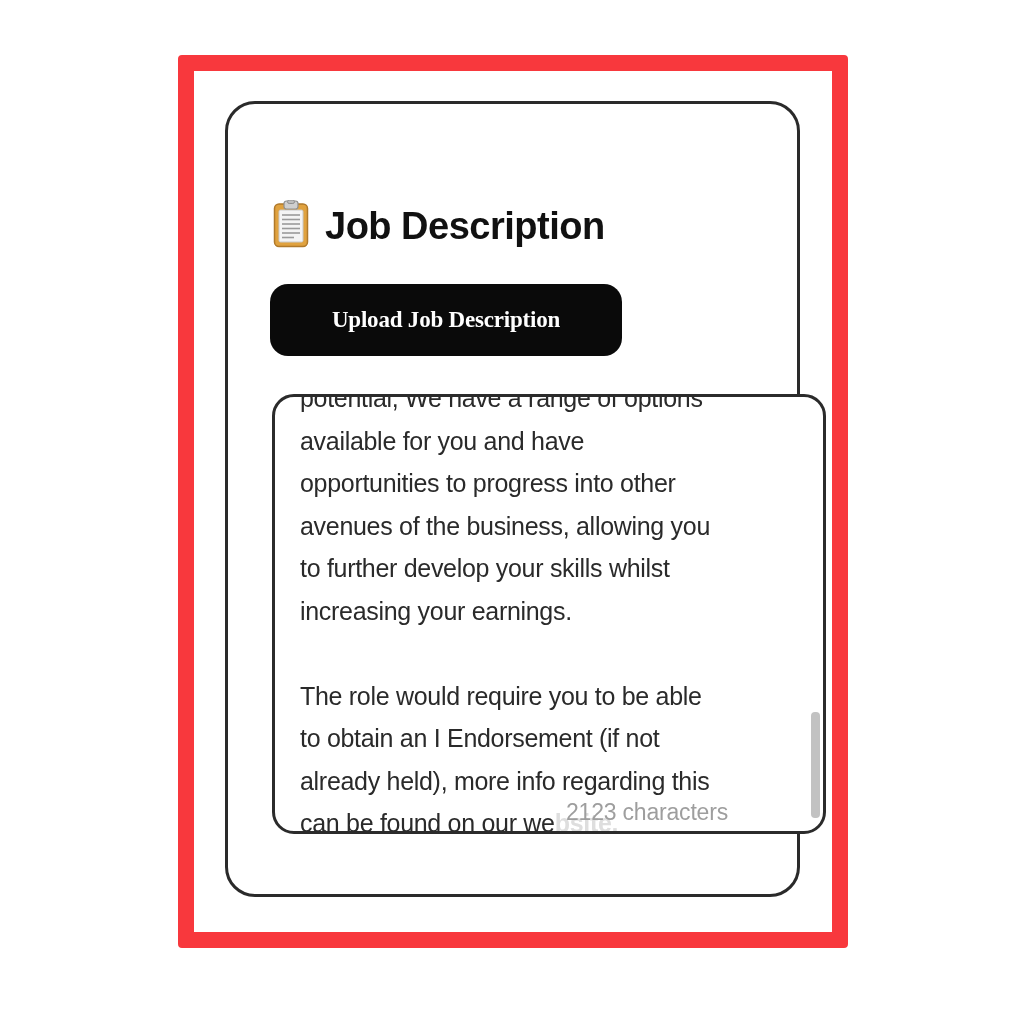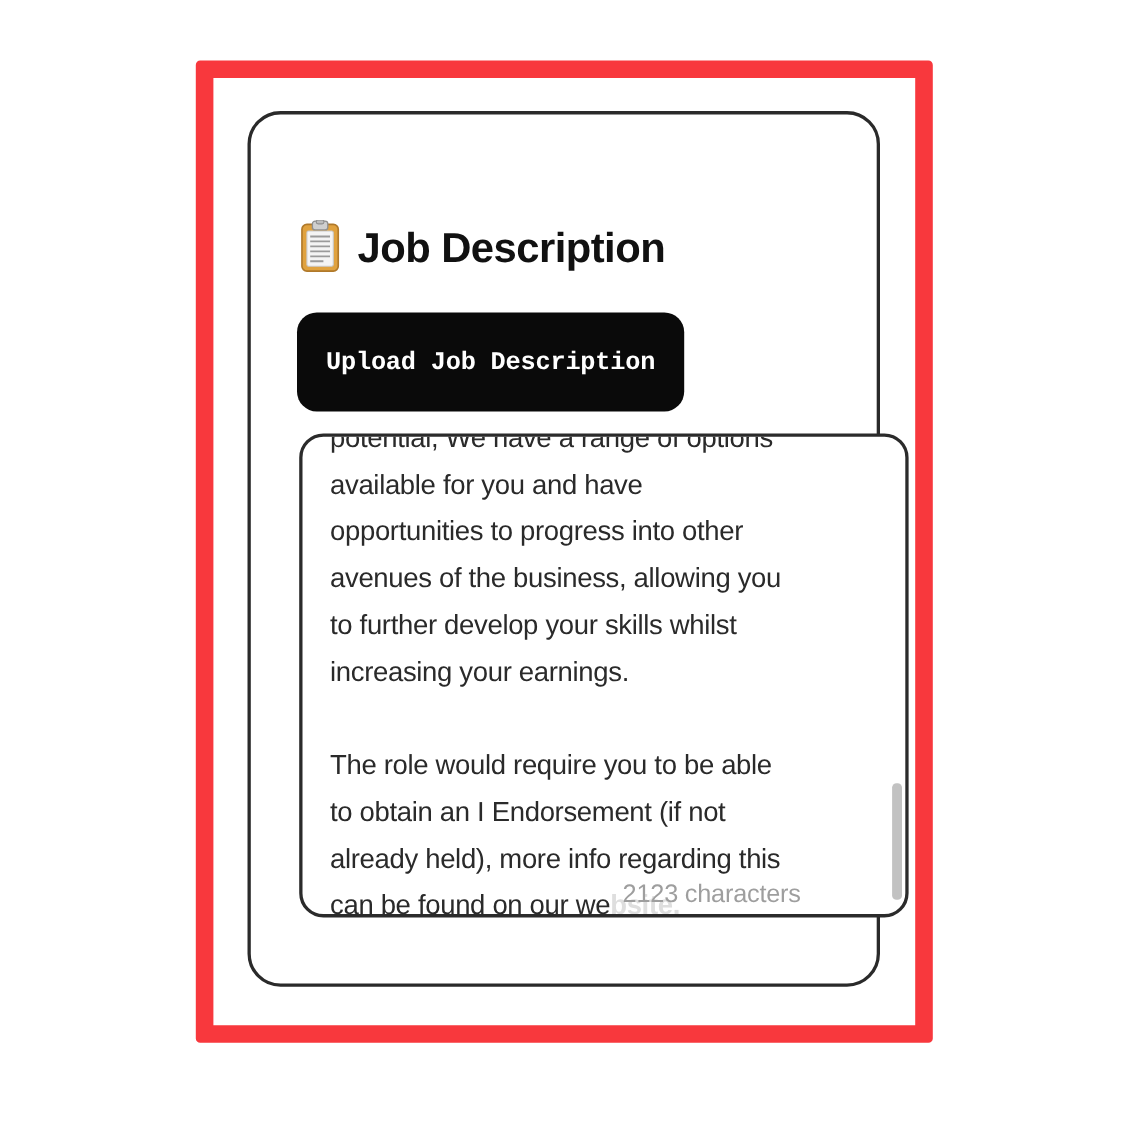--- a/index.html
+++ b/index.html
@@ -61,27 +61,27 @@
     letter-spacing: -0.5px;
     color: #111111;
     white-space: nowrap;
   }
   
   .upload-btn {
     position: absolute;
     left: 270px;
     top: 284px;
     width: 352px;
-    height: 90px;
+    height: 72px;
     box-sizing: border-box;
     background: #0a0a0a;
     border: none;
     border-radius: 18px;
     color: #ffffff;
-    font-family: Liberation Mono, monospace;
+    font-family: Liberation Serif, serif;
     font-size: 23px;
     font-weight: bold;
     letter-spacing: -0.2px;
     cursor: pointer;
     display: flex;
     align-items: center;
     justify-content: center;
   }
   
   .jd-textarea {

